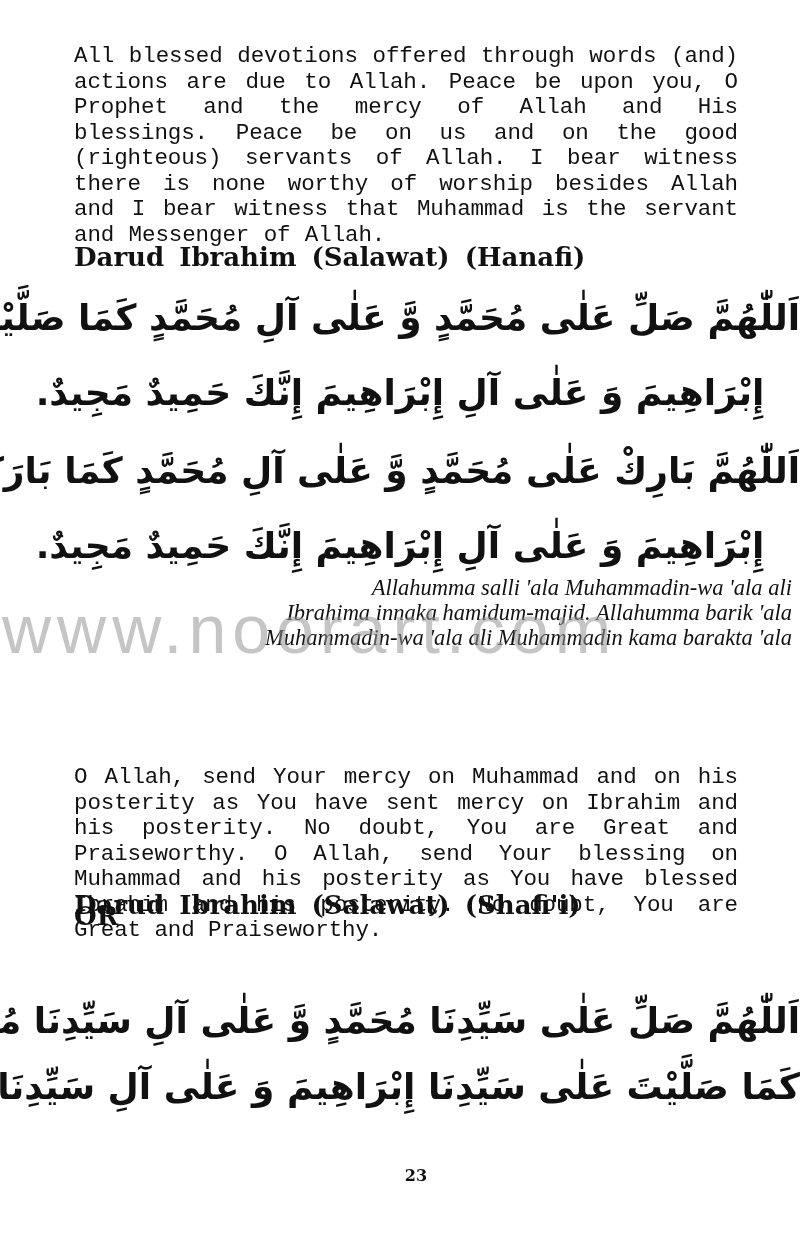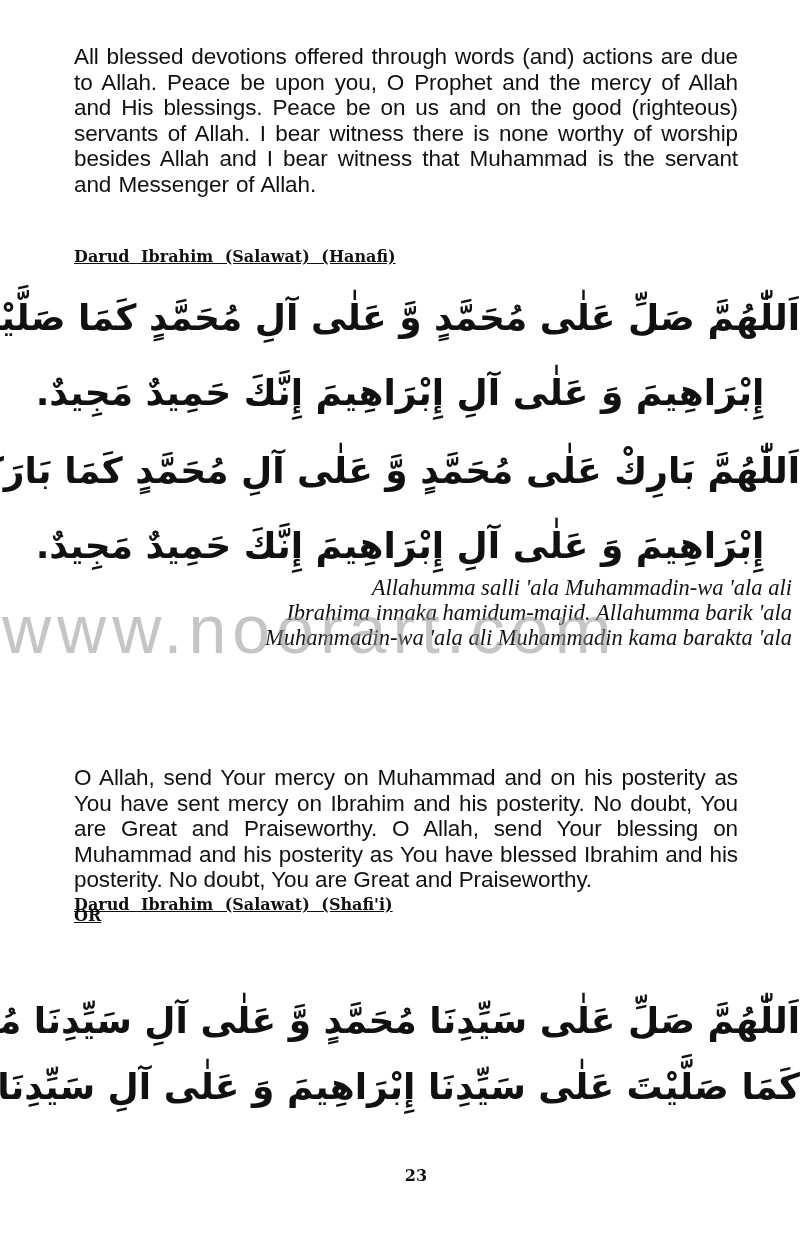--- a/index.html
+++ b/index.html
@@ -17,43 +17,42 @@
     .page {
       position: absolute;
       left: 74px;
       top: 0;
       width: 664px;
     }
     .para {
       position: absolute;
       left: 0;
       width: 664px;
-      font-family: Liberation Sans, sans-serif;
+      font-family: Liberation Mono, monospace;
       font-size: 22.5px;
       line-height: 25.5px;
       text-align: justify;
       text-align-last: left;
       letter-spacing: -0.1px;
       margin: 0;
     }
     .para-dua {
       top: 44px;
       word-spacing: 1px;
     }
     .heading {
       position: absolute;
       left: 0;
       font-family: "DejaVu Serif", "Liberation Serif", serif;
       font-weight: bold;
-      font-size: 16px;
+      font-size: 26px;
       line-height: 26px;
       word-spacing: 6px;
       margin: 0;
       white-space: nowrap;
-      text-decoration: underline;
     }
     .h-hanafi { top: 244px; }
     .or-label { top: 903px; text-align: center; }
     .h-shafii { top: 892px; }
 
     .arabic-line {
       position: absolute;
       left: -74px;
       width: 800px;
       text-align: center;

